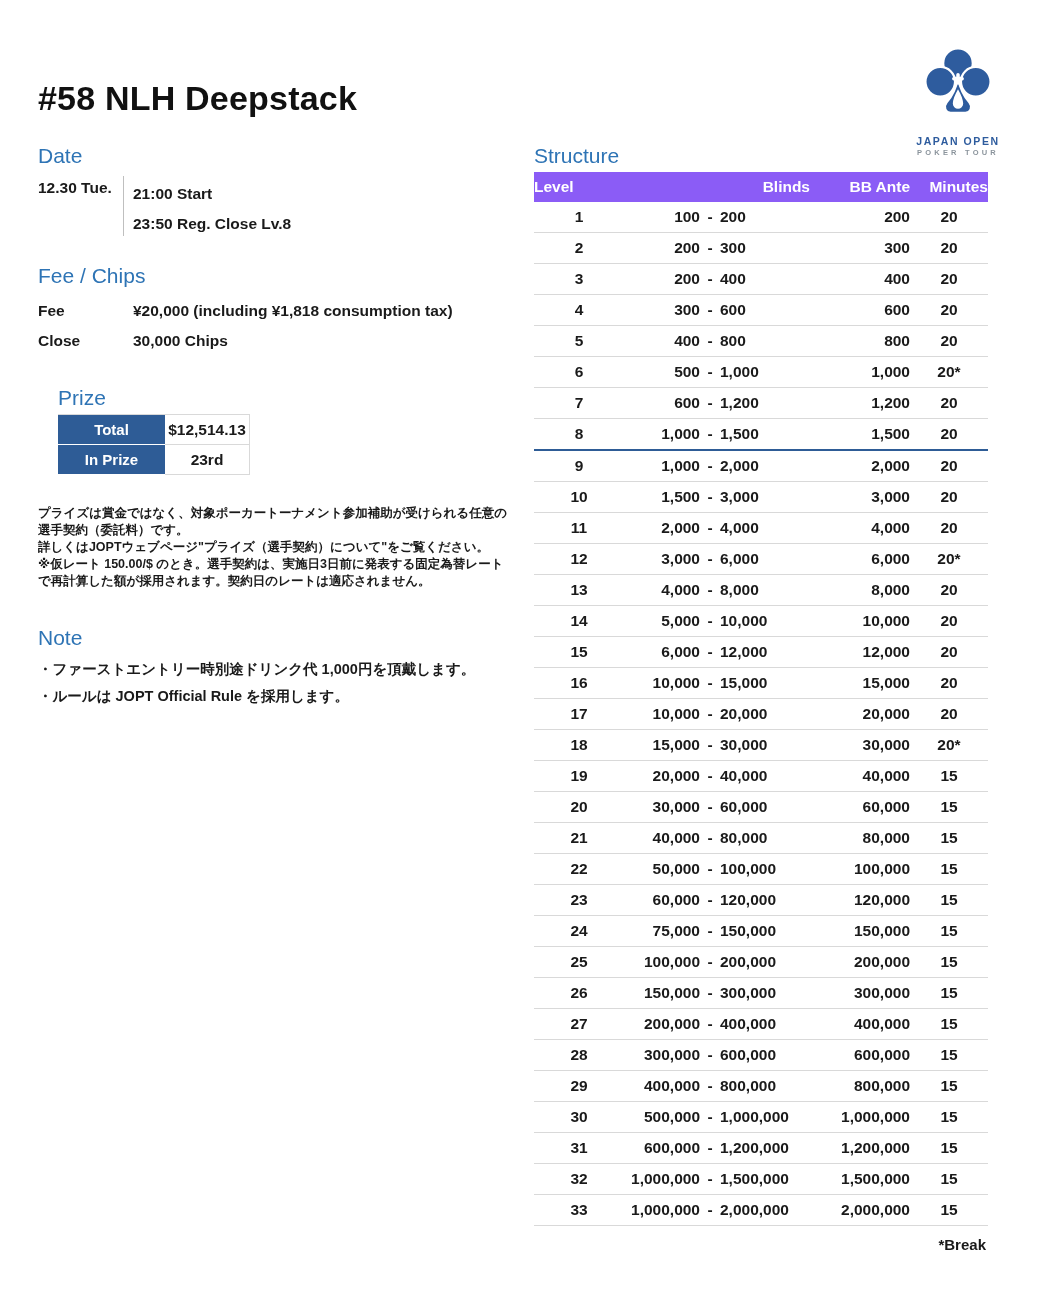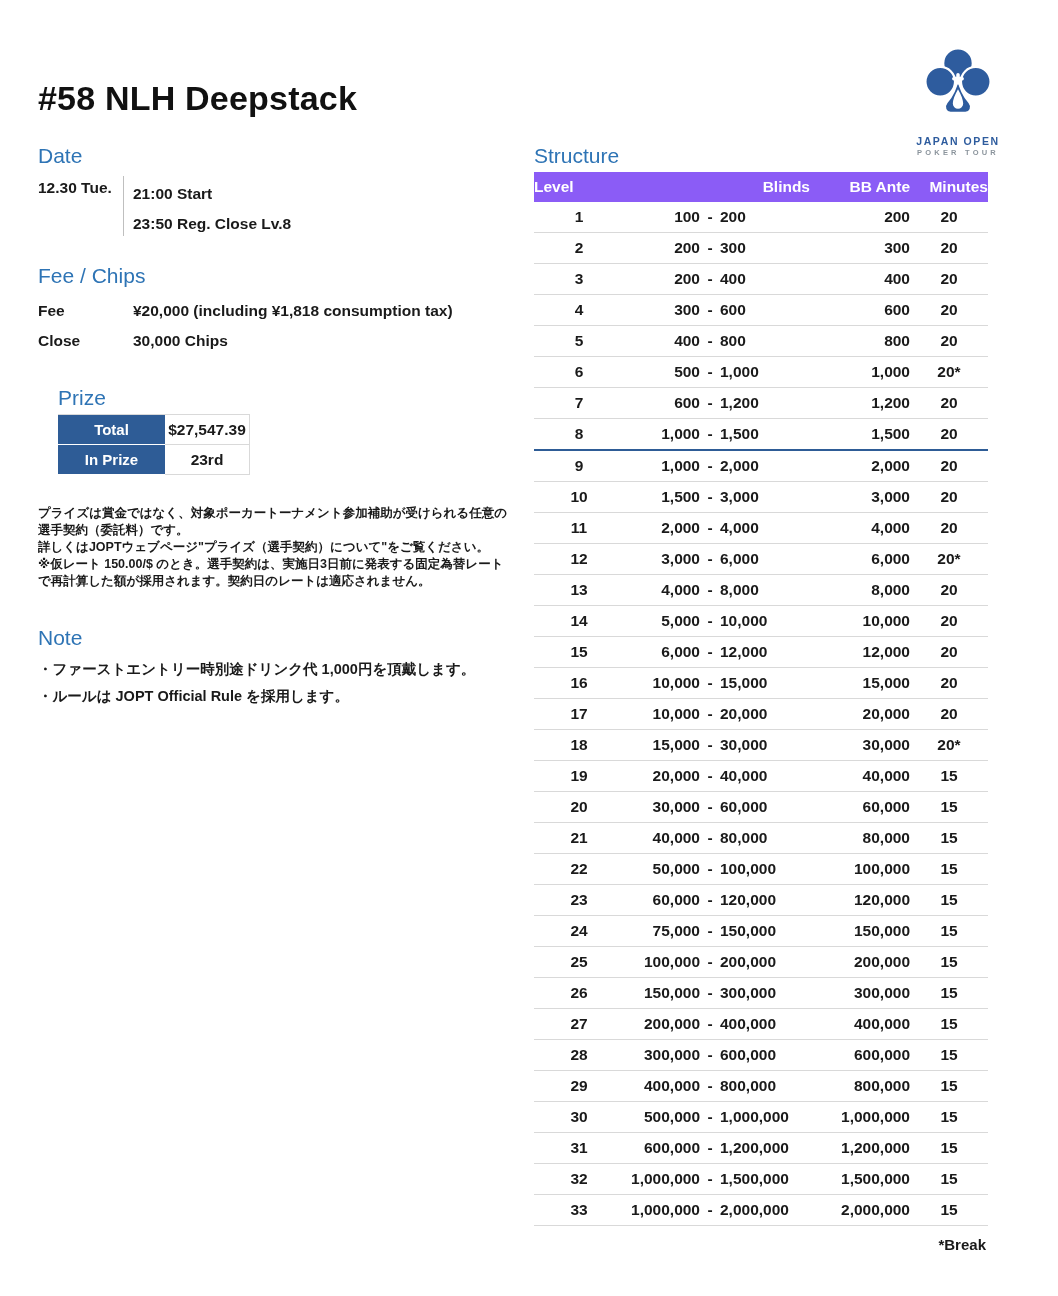--- a/index.html
+++ b/index.html
@@ -113,21 +113,21 @@
         <span class="v">30,000 Chips</span>
       </div>
     </div>
   </section>
 
   <section class="sec-prize">
     <div class="sec-head">Prize</div>
     <div class="prize-table">
       <div class="prize-row">
         <div class="prize-label">Total</div>
-        <div class="prize-value">$27,547.39</div>
+        <div class="prize-value">$12,514.13</div>
       </div>
       <div class="prize-row">
         <div class="prize-label">In Prize</div>
         <div class="prize-value">23rd</div>
       </div>
     </div>
   </section>
 
   <div class="disclaimer">
     <p>プライズは賞金ではなく、対象ポーカートーナメント参加補助が受けられる任意の選手契約（委託料）です。</p>

